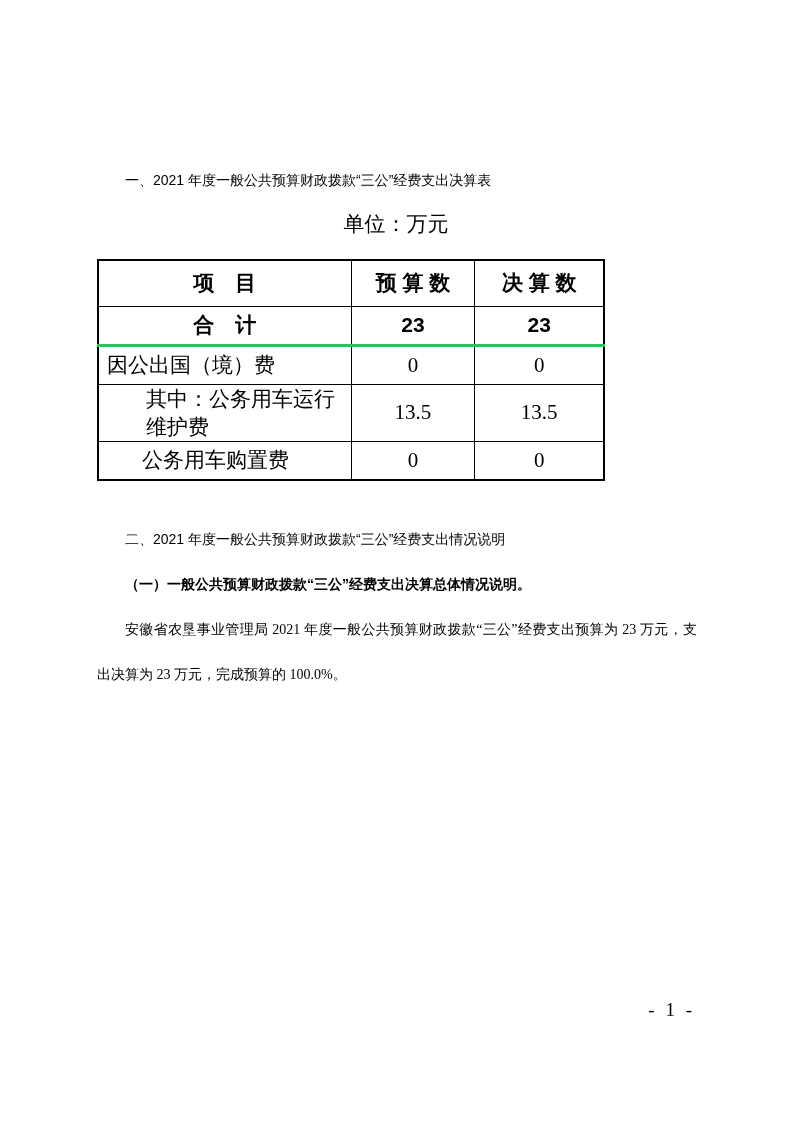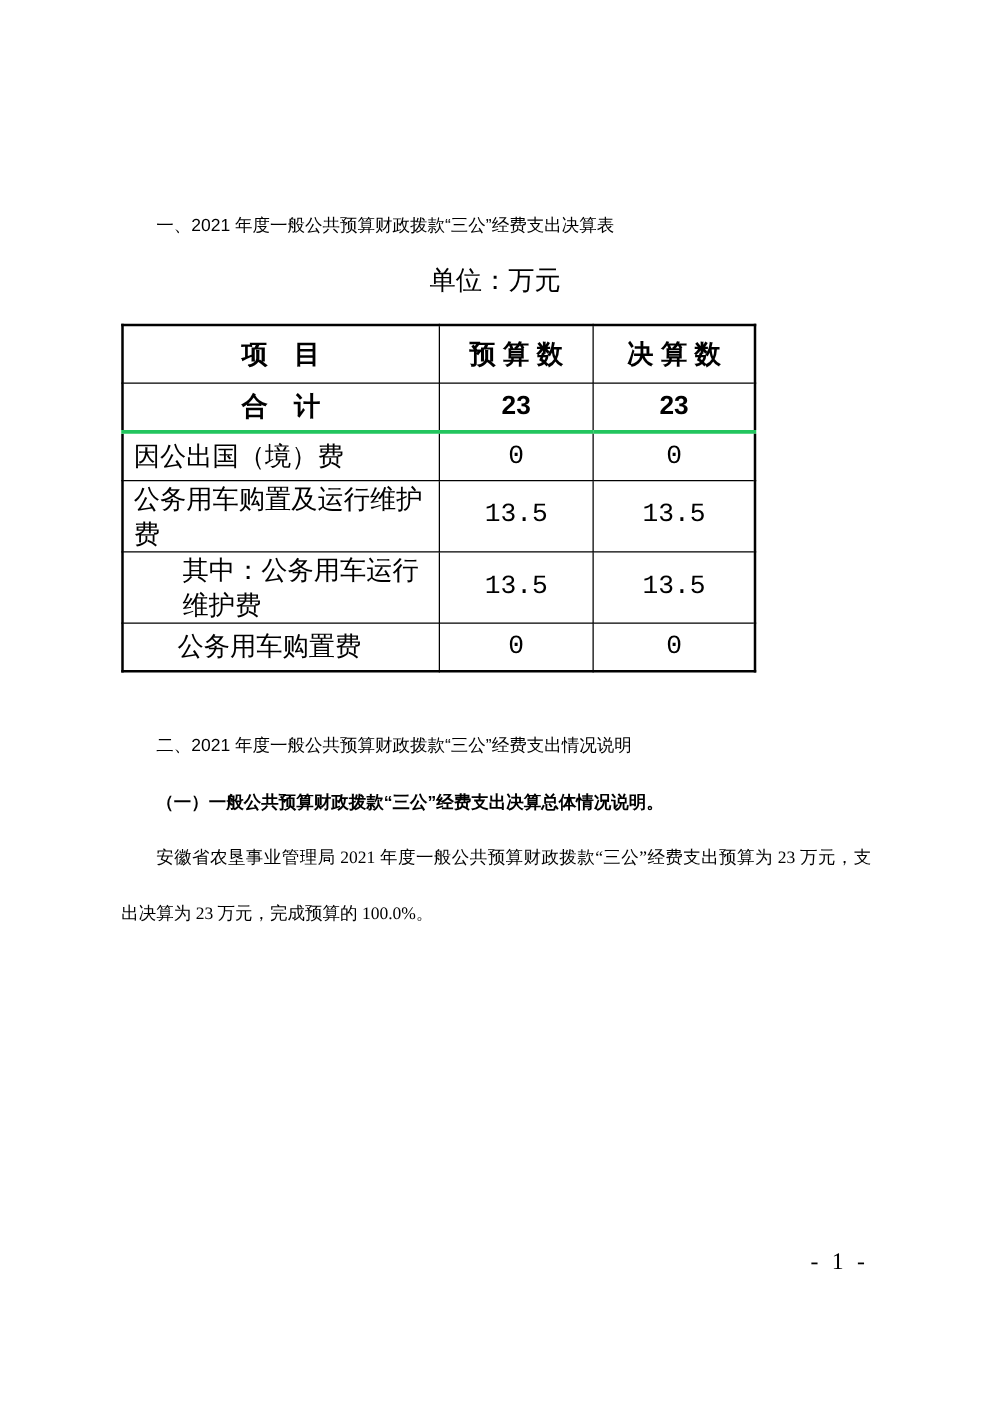--- a/index.html
+++ b/index.html
@@ -46,21 +46,20 @@
     border:2px solid #000;
     table-layout:fixed;
   }
   table.expense col.c1 { width:50%; }
   table.expense col.c2 { width:24.5%; }
   table.expense col.c3 { width:25.5%; }
   table.expense th, table.expense td {
     border:1px solid #000;
     font-size:21px;
     vertical-align:middle;
-    font-family:Liberation Mono, monospace;
   }
   table.expense thead th {
     height:46px;
     font-weight:bold;
     text-align:center;
     font-family:"Liberation Sans","DejaVu Sans",sans-serif;
   }
   table.expense tbody td { height:39px; }
   tr.row-total td {
     font-weight:bold;
@@ -111,25 +110,20 @@
       <tr class="row-total">
         <td>合　计</td>
         <td>23</td>
         <td>23</td>
       </tr>
       <tr>
         <td class="item-cell">因公出国（境）费</td>
         <td class="num-cell">0</td>
         <td class="num-cell">0</td>
       </tr>
-      <tr>
-        <td class="item-cell">公务用车购置及运行维护费</td>
-        <td class="num-cell">13.5</td>
-        <td class="num-cell">13.5</td>
-      </tr>
       <tr class="row-ind1">
         <td class="item-cell">其中：公务用车运行维护费</td>
         <td class="num-cell">13.5</td>
         <td class="num-cell">13.5</td>
       </tr>
       <tr class="row-ind2">
         <td class="item-cell">公务用车购置费</td>
         <td class="num-cell">0</td>
         <td class="num-cell">0</td>
       </tr>

